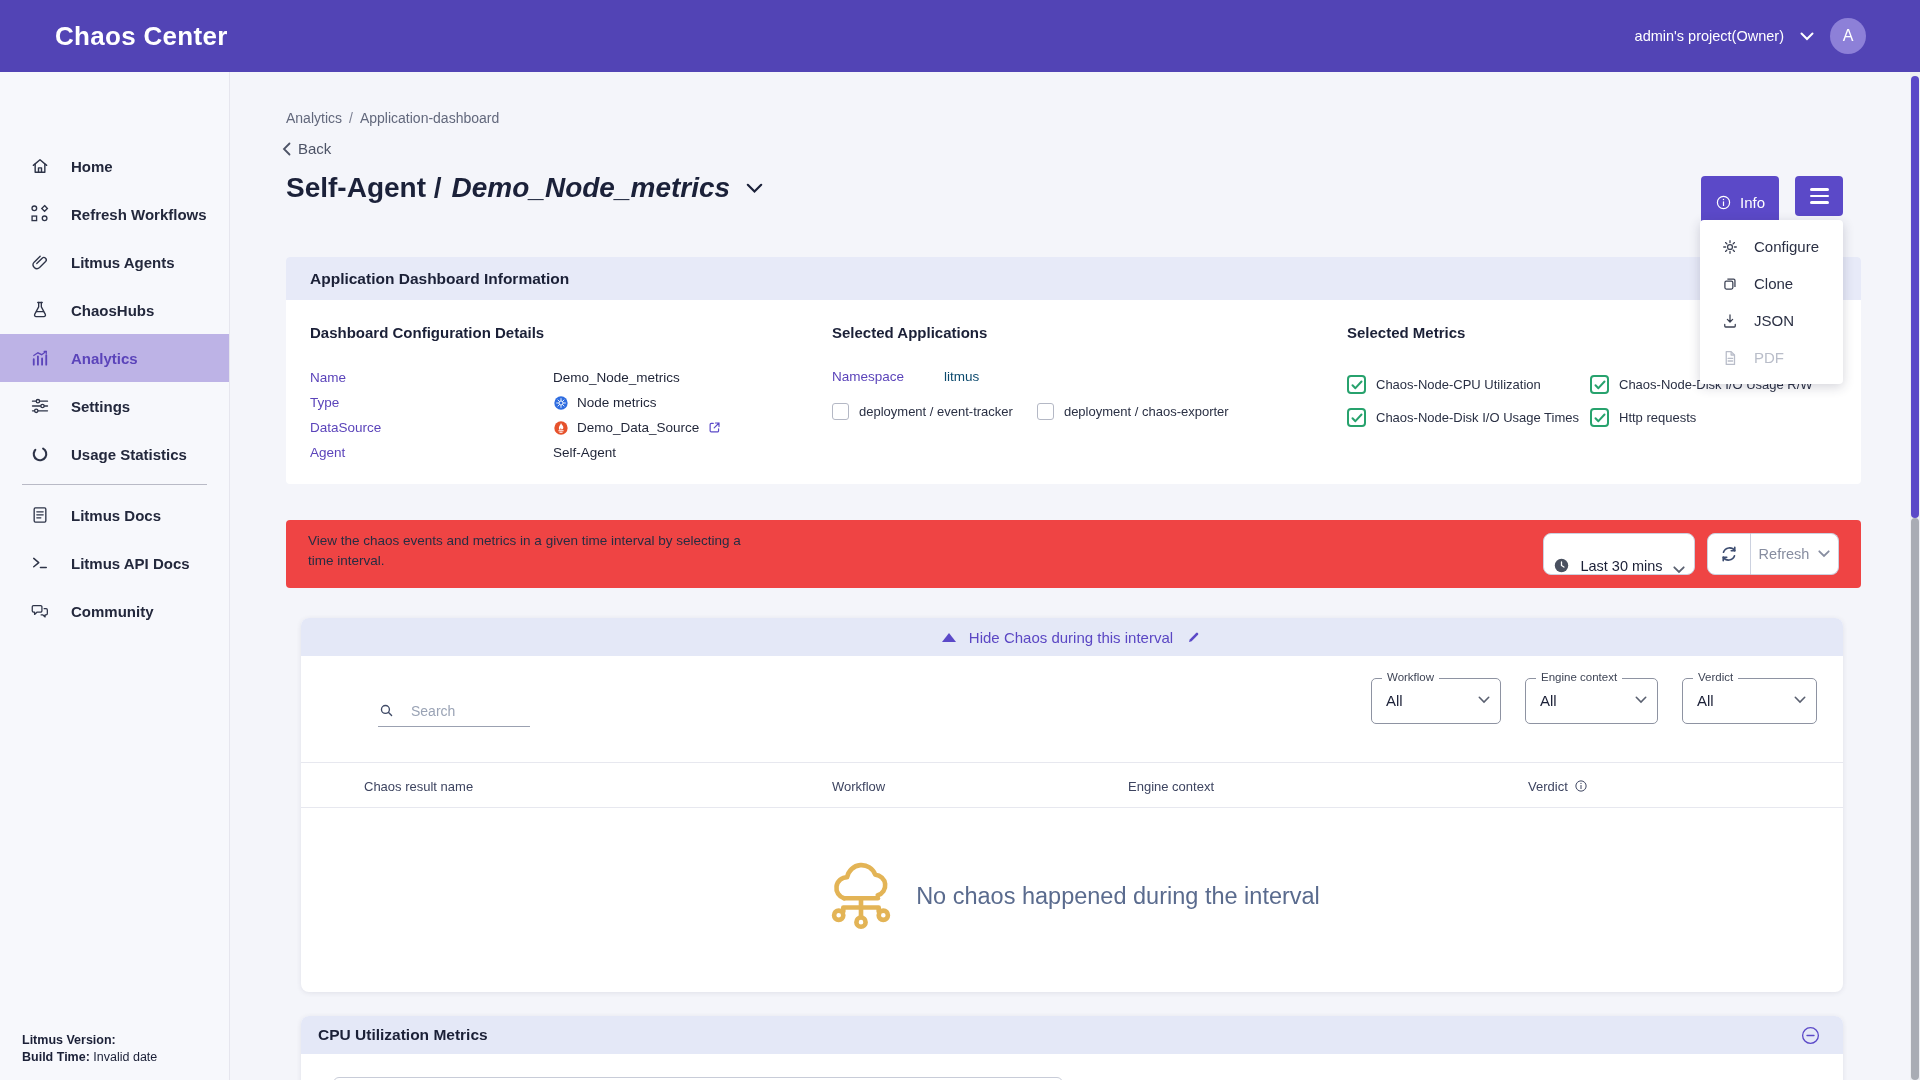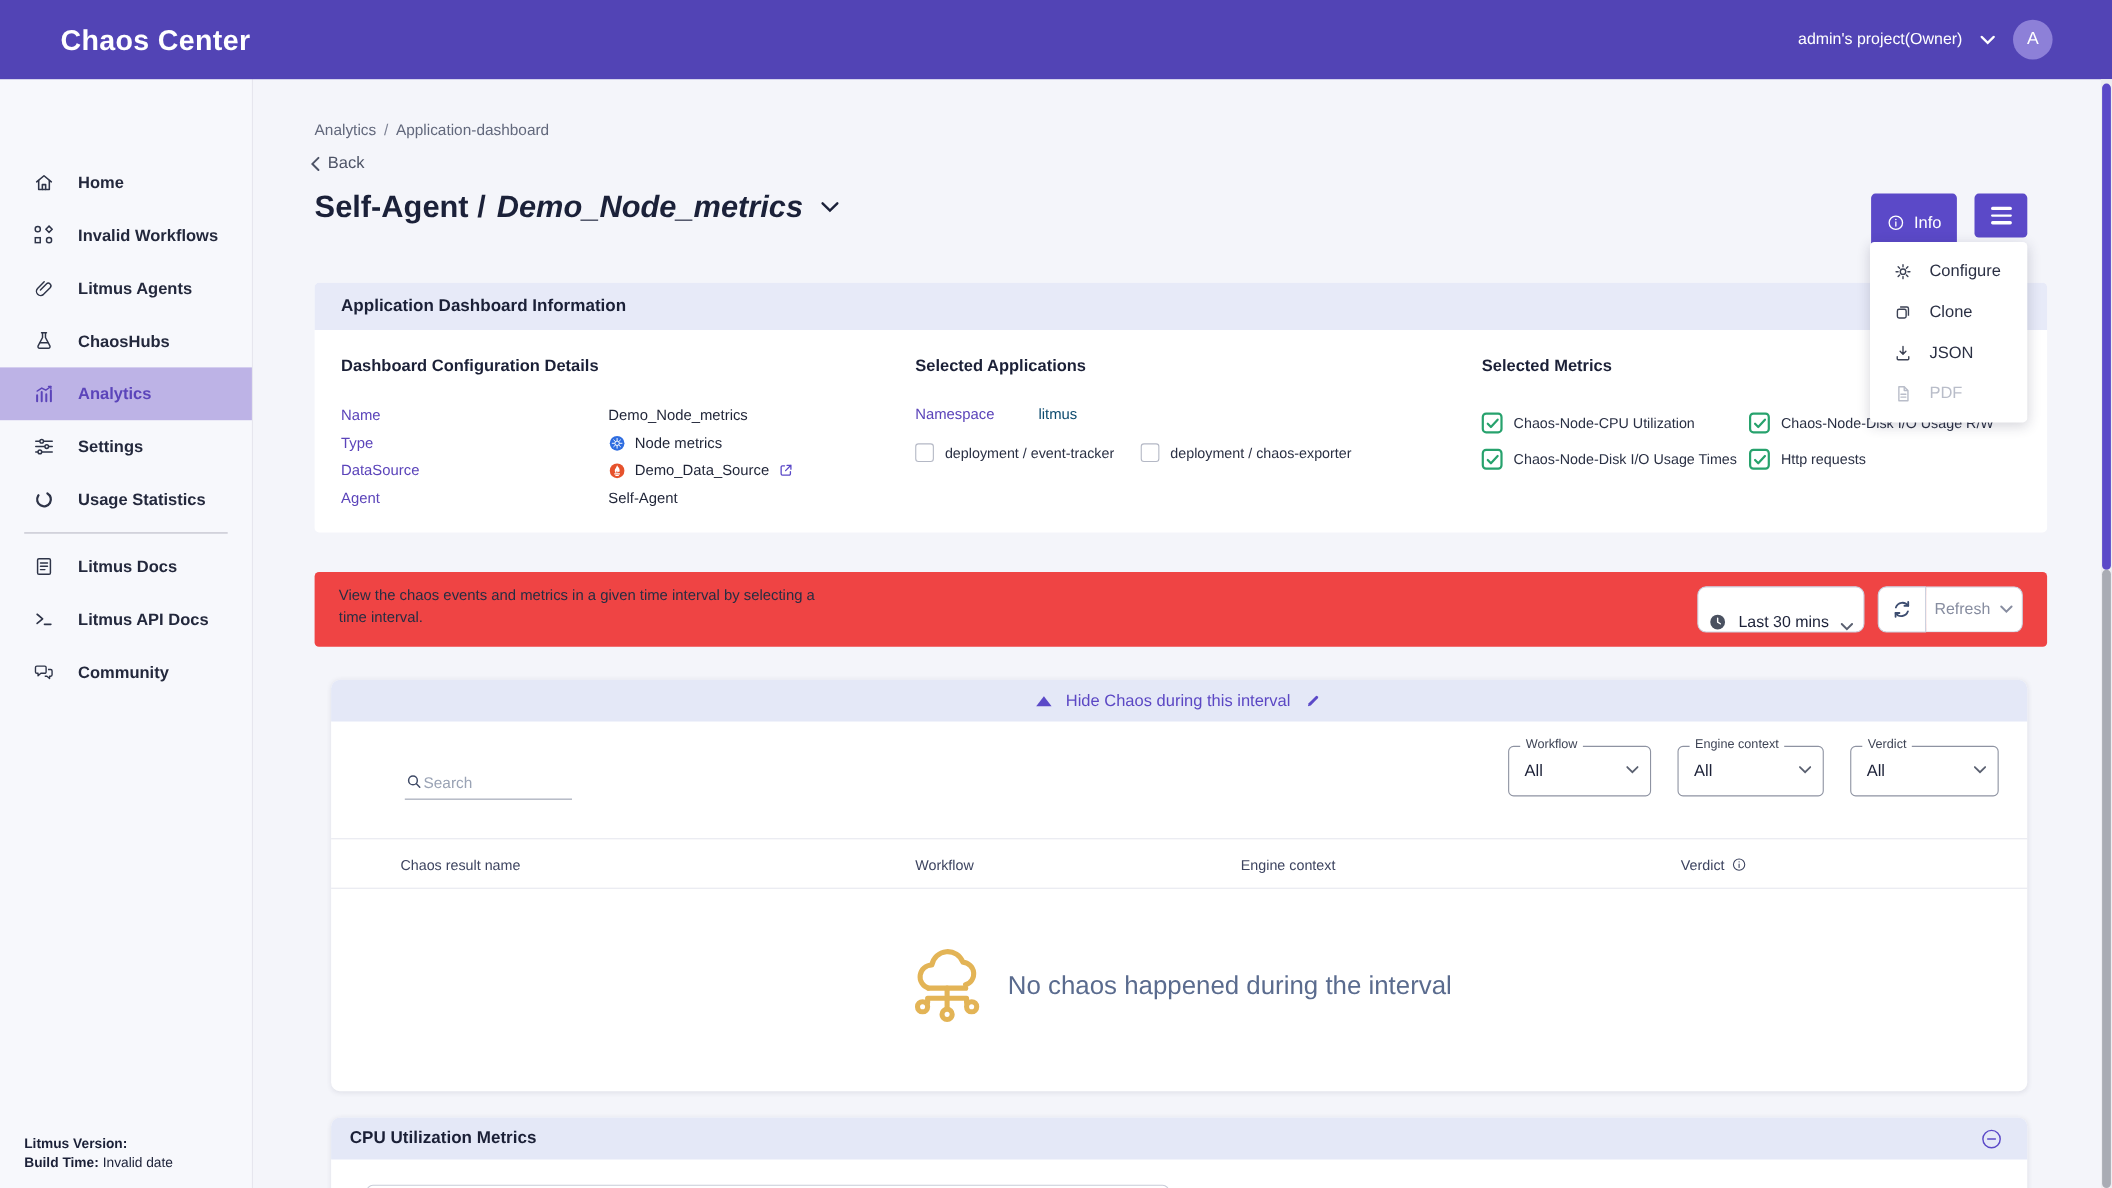--- a/index.html
+++ b/index.html
@@ -83,21 +83,21 @@
                       display:flex; align-items:center; justify-content:center; cursor:pointer; }
   .refresh-label-btn { width:88px; height:42px; background:#fff; border:1px solid #CCD1DF; border-left:none; border-radius:0 8px 8px 0;
                       display:flex; align-items:center; justify-content:center; gap:9px; font-size:14.5px; color:#878DA0; cursor:pointer; }
 
   
   .chaos-card { position:absolute; left:301px; top:618px; width:1542px; height:374px; background:#fff; border-radius:8px;
                 box-shadow:0 1px 5px rgba(60,60,90,.10); }
   .chaos-strip { height:38px; background:#E4E8F7; border-radius:8px 8px 0 0; display:flex; align-items:center; justify-content:center; gap:13px; cursor:pointer; }
   .tri-up { width:0; height:0; border-left:7px solid transparent; border-right:7px solid transparent; border-bottom:9px solid #5B49C8; }
   .chaos-strip-label { font-size:15px; color:#5B47C4; font-weight:500; }
-  .search-wrap { position:absolute; left:67px; top:84px; width:152px; display:flex; align-items:flex-end; gap:0;
+  .search-wrap { position:absolute; left:77px; top:84px; width:152px; display:flex; align-items:flex-end; gap:16px;
                  border-bottom:1px solid #9BA1B1; padding-bottom:7px; }
   .search-wrap input { border:none; outline:none; background:transparent; font-size:14px; width:118px; color:#2A3044;
                        font-family:"Liberation Sans", sans-serif; }
   .search-wrap input::placeholder { color:#9AA3B5; }
   .select-box { position:absolute; top:60px; height:46px; border:1px solid #8E93A2; border-radius:5px; background:#fff; cursor:pointer; }
   .select-box .flabel { position:absolute; top:-8px; left:10px; background:#fff; padding:0 5px; font-size:11.5px; color:#3F4556; }
   .select-box .fvalue { position:absolute; left:14px; top:13px; font-size:15px; color:#1B2037; }
   .select-box .fchev { position:absolute; right:10px; top:17px; }
   .sel-workflow { left:1070px; width:130px; }
   .sel-engine   { left:1224px; width:133px; }
@@ -157,21 +157,21 @@
       </div>
       <div class="nav-item">
         <span class="nicon">
             <svg width="20" height="20" viewBox="0 0 24 24" fill="none" stroke="currentColor" stroke-width="1.6">
               <circle cx="5.2" cy="5.2" r="2.8"></circle>
               <path d="M17.5 1.9 20.9 5.3 17.5 8.7 14.1 5.3Z"></path>
               <rect x="2.5" y="14.5" width="5.4" height="5.4"></rect>
               <circle cx="17.5" cy="17.2" r="2.8"></circle>
             </svg>
           </span>
-        <span>Invalid Workflows</span>
+        <span>Refresh Workflows</span>
       </div>
       <div class="nav-item">
         <span class="nicon">
             <svg width="20" height="20" viewBox="0 0 24 24" fill="none" stroke="currentColor" stroke-width="1.6" stroke-linecap="round">
               <path d="M8.1 13.9 14.6 7.4 a2.9 2.9 0 0 1 4.1 4.1 L11.5 18.7 a4.6 4.6 0 0 1-6.5-6.5 L12.2 5"></path>
             </svg>
           </span>
         <span>Litmus Agents</span>
       </div>
       <div class="nav-item">

